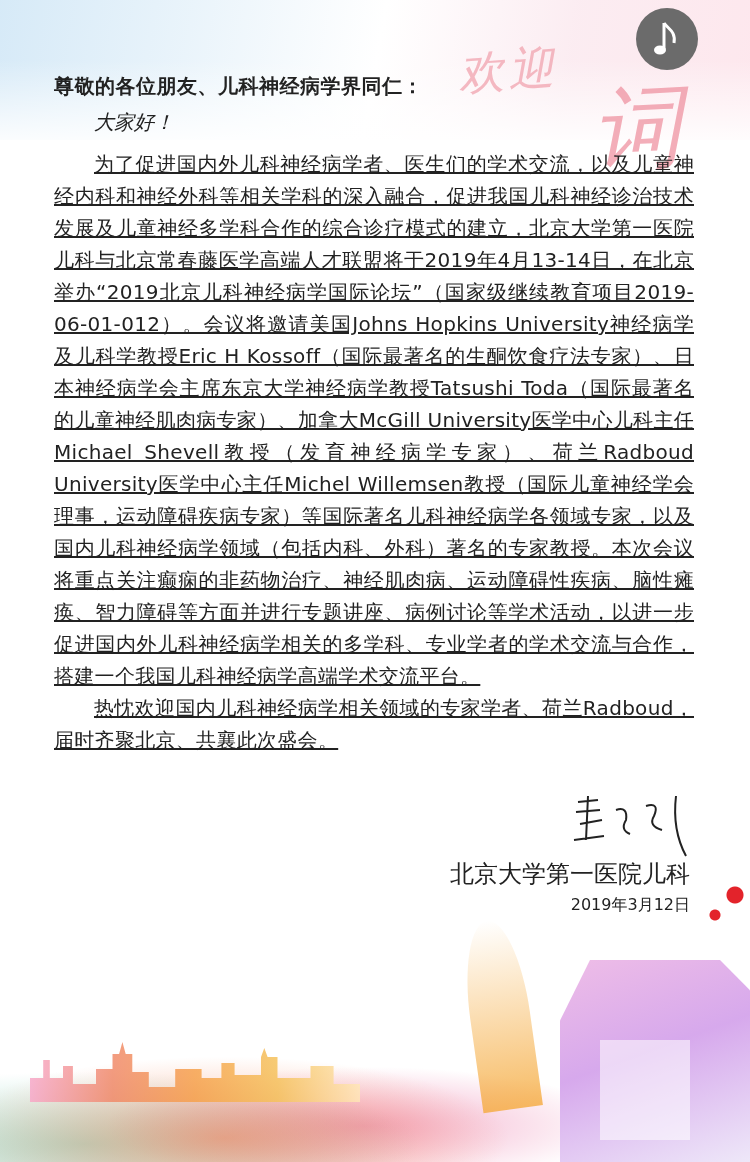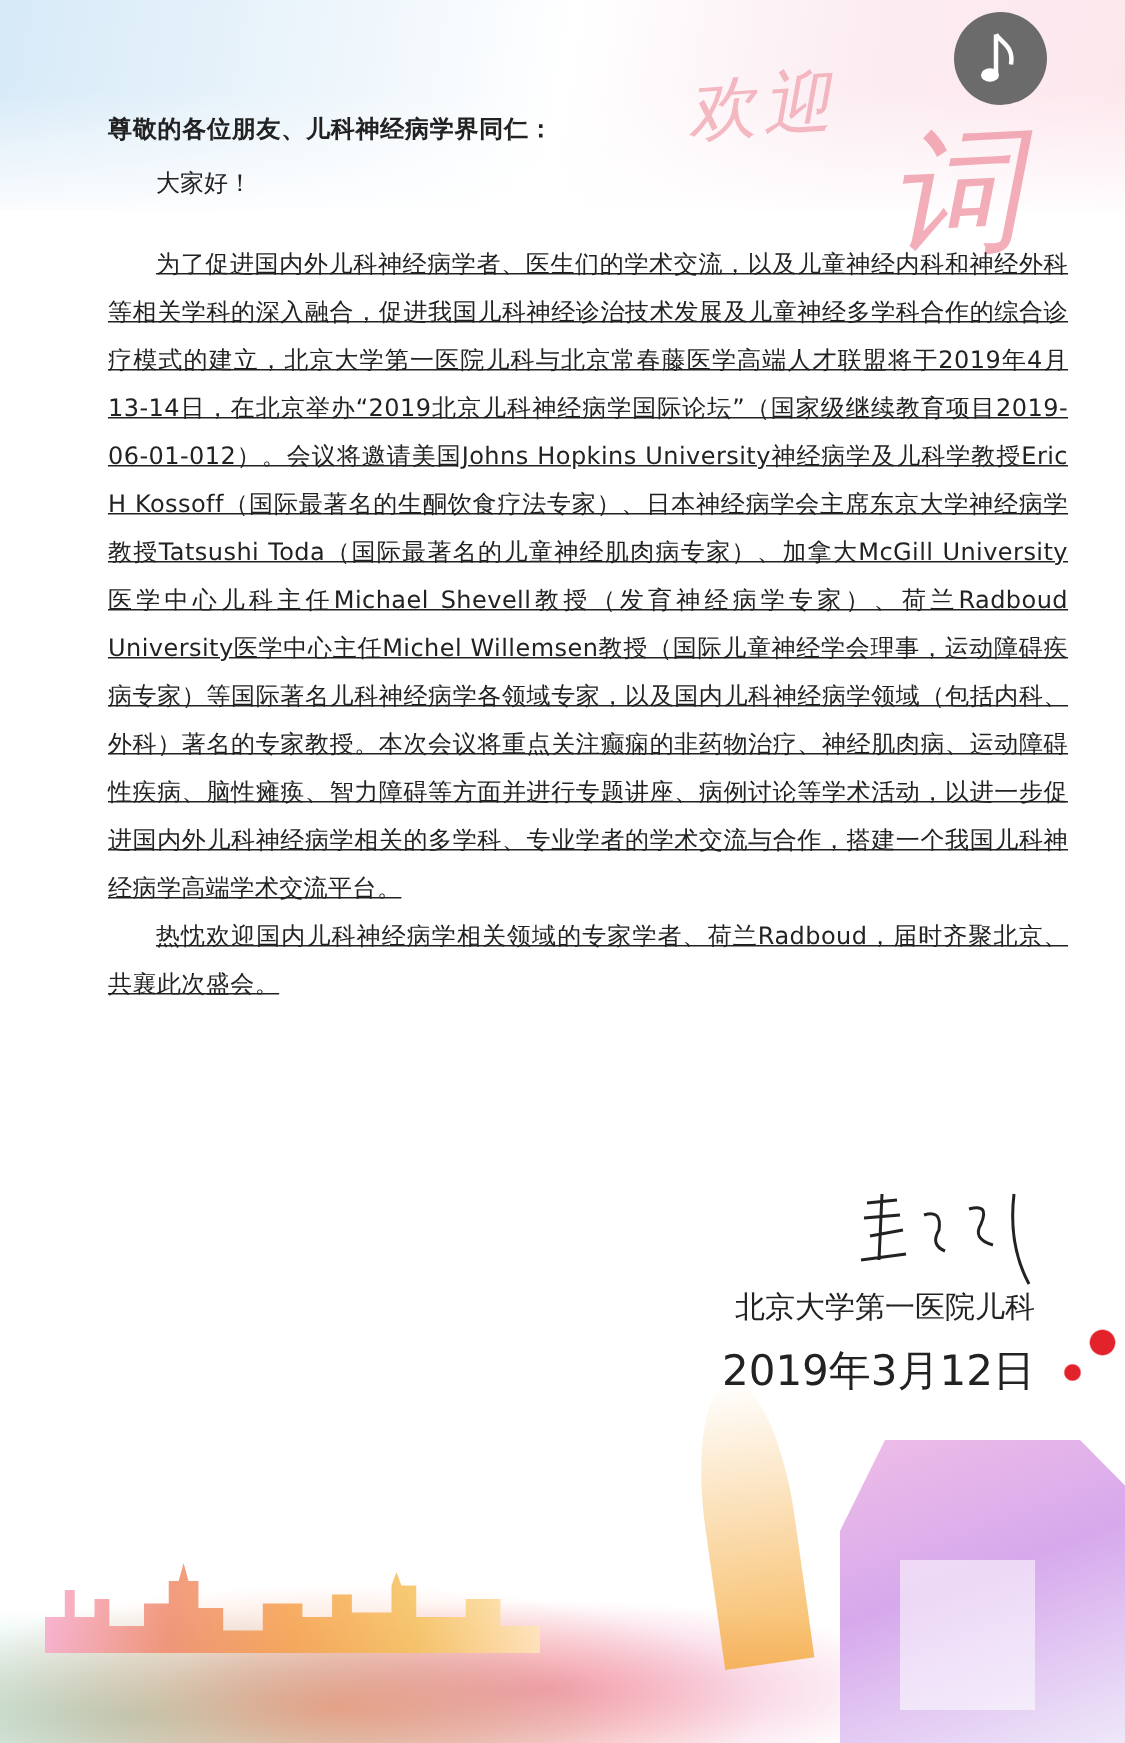--- a/index.html
+++ b/index.html
@@ -10,27 +10,27 @@
     opacity:.85; }
   .bg-top-fade { position:absolute; left:0; top:60px; width:750px; height:90px;
     background: linear-gradient(180deg, rgba(255,255,255,0) 0%, #fff 100%); }
   .music-btn { position:absolute; left:636px; top:8px; width:62px; height:62px; border-radius:50%;
     background:#6b6b6b; display:flex; align-items:center; justify-content:center; cursor:pointer; }
   .music-btn svg { width:34px; height:40px; }
   .welcome-1 { position:absolute; left:458px; top:40px; font-family:"DejaVu Serif", serif; font-style:italic;
     font-size:46px; color:#f2a9b4; opacity:.8; letter-spacing:4px; transform:rotate(-4deg); }
   .welcome-2 { position:absolute; left:592px; top:68px; font-family:"DejaVu Serif", serif; font-style:italic;
     font-size:90px; color:#ee8d9c; opacity:.7; transform:rotate(-3deg); }
-  .content { position:absolute; left:72px; top:70px; width:640px; font-size:16px; line-height:32px; }
+  .content { position:absolute; left:54px; top:70px; width:640px; font-size:20px; line-height:32px; }
   .salutation { font-weight:bold; margin-bottom:4px; letter-spacing:0.5px; }
   .para { text-indent:2em; margin:0; text-align:justify; letter-spacing:0.3px;text-decoration:underline; }
-  .greet { text-indent:2em; margin:0 0 22px 0; }
+  .greet { text-indent:2em; margin:0 0 10px 0;font-style:italic; }
   .signature { position:absolute; left:568px; top:790px; width:130px; height:70px; }
-  .sig-org { position:absolute; right:60px; top:858px; font-size:20px; }
-  .sig-date { position:absolute; right:60px; top:895px; font-size:28px; }
+  .sig-org { position:absolute; right:60px; top:858px; font-size:24px; }
+  .sig-date { position:absolute; right:60px; top:895px; font-size:16px; }
   .bottom-art { position:absolute; left:0; top:920px; width:750px; height:242px; overflow:hidden; }
   .skyline { position:absolute; left:30px; bottom:60px; width:330px; height:60px;
     background: linear-gradient(90deg,#f7a8c9,#f08a6a,#f6a14c,#f5c25c,#ffe6b8); opacity:.85;
     clip-path: polygon(0 100%,0 60%,4% 60%,4% 30%,6% 30%,6% 60%,10% 60%,10% 40%,13% 40%,13% 70%,20% 70%,20% 45%,25% 45%,25% 20%,27% 20%,28% 0,29% 20%,31% 20%,31% 50%,36% 50%,36% 75%,44% 75%,44% 45%,52% 45%,52% 60%,58% 60%,58% 35%,62% 35%,62% 55%,70% 55%,70% 25%,71% 10%,72% 25%,75% 25%,75% 60%,85% 60%,85% 40%,92% 40%,92% 70%,100% 70%,100% 100%); }
   .swirl { position:absolute; left:0; bottom:0; width:560px; height:120px;
     background: radial-gradient(ellipse at 40% 80%, rgba(246,120,70,.55), rgba(255,255,255,0) 60%),
                 radial-gradient(ellipse at 15% 85%, rgba(80,190,160,.45), rgba(255,255,255,0) 50%),
                 radial-gradient(ellipse at 65% 70%, rgba(230,90,150,.5), rgba(255,255,255,0) 50%); }
   .ribbon { position:absolute; left:470px; top:0; width:60px; height:190px;
     background: linear-gradient(180deg, rgba(245,210,80,0), rgba(245,170,60,.8));

